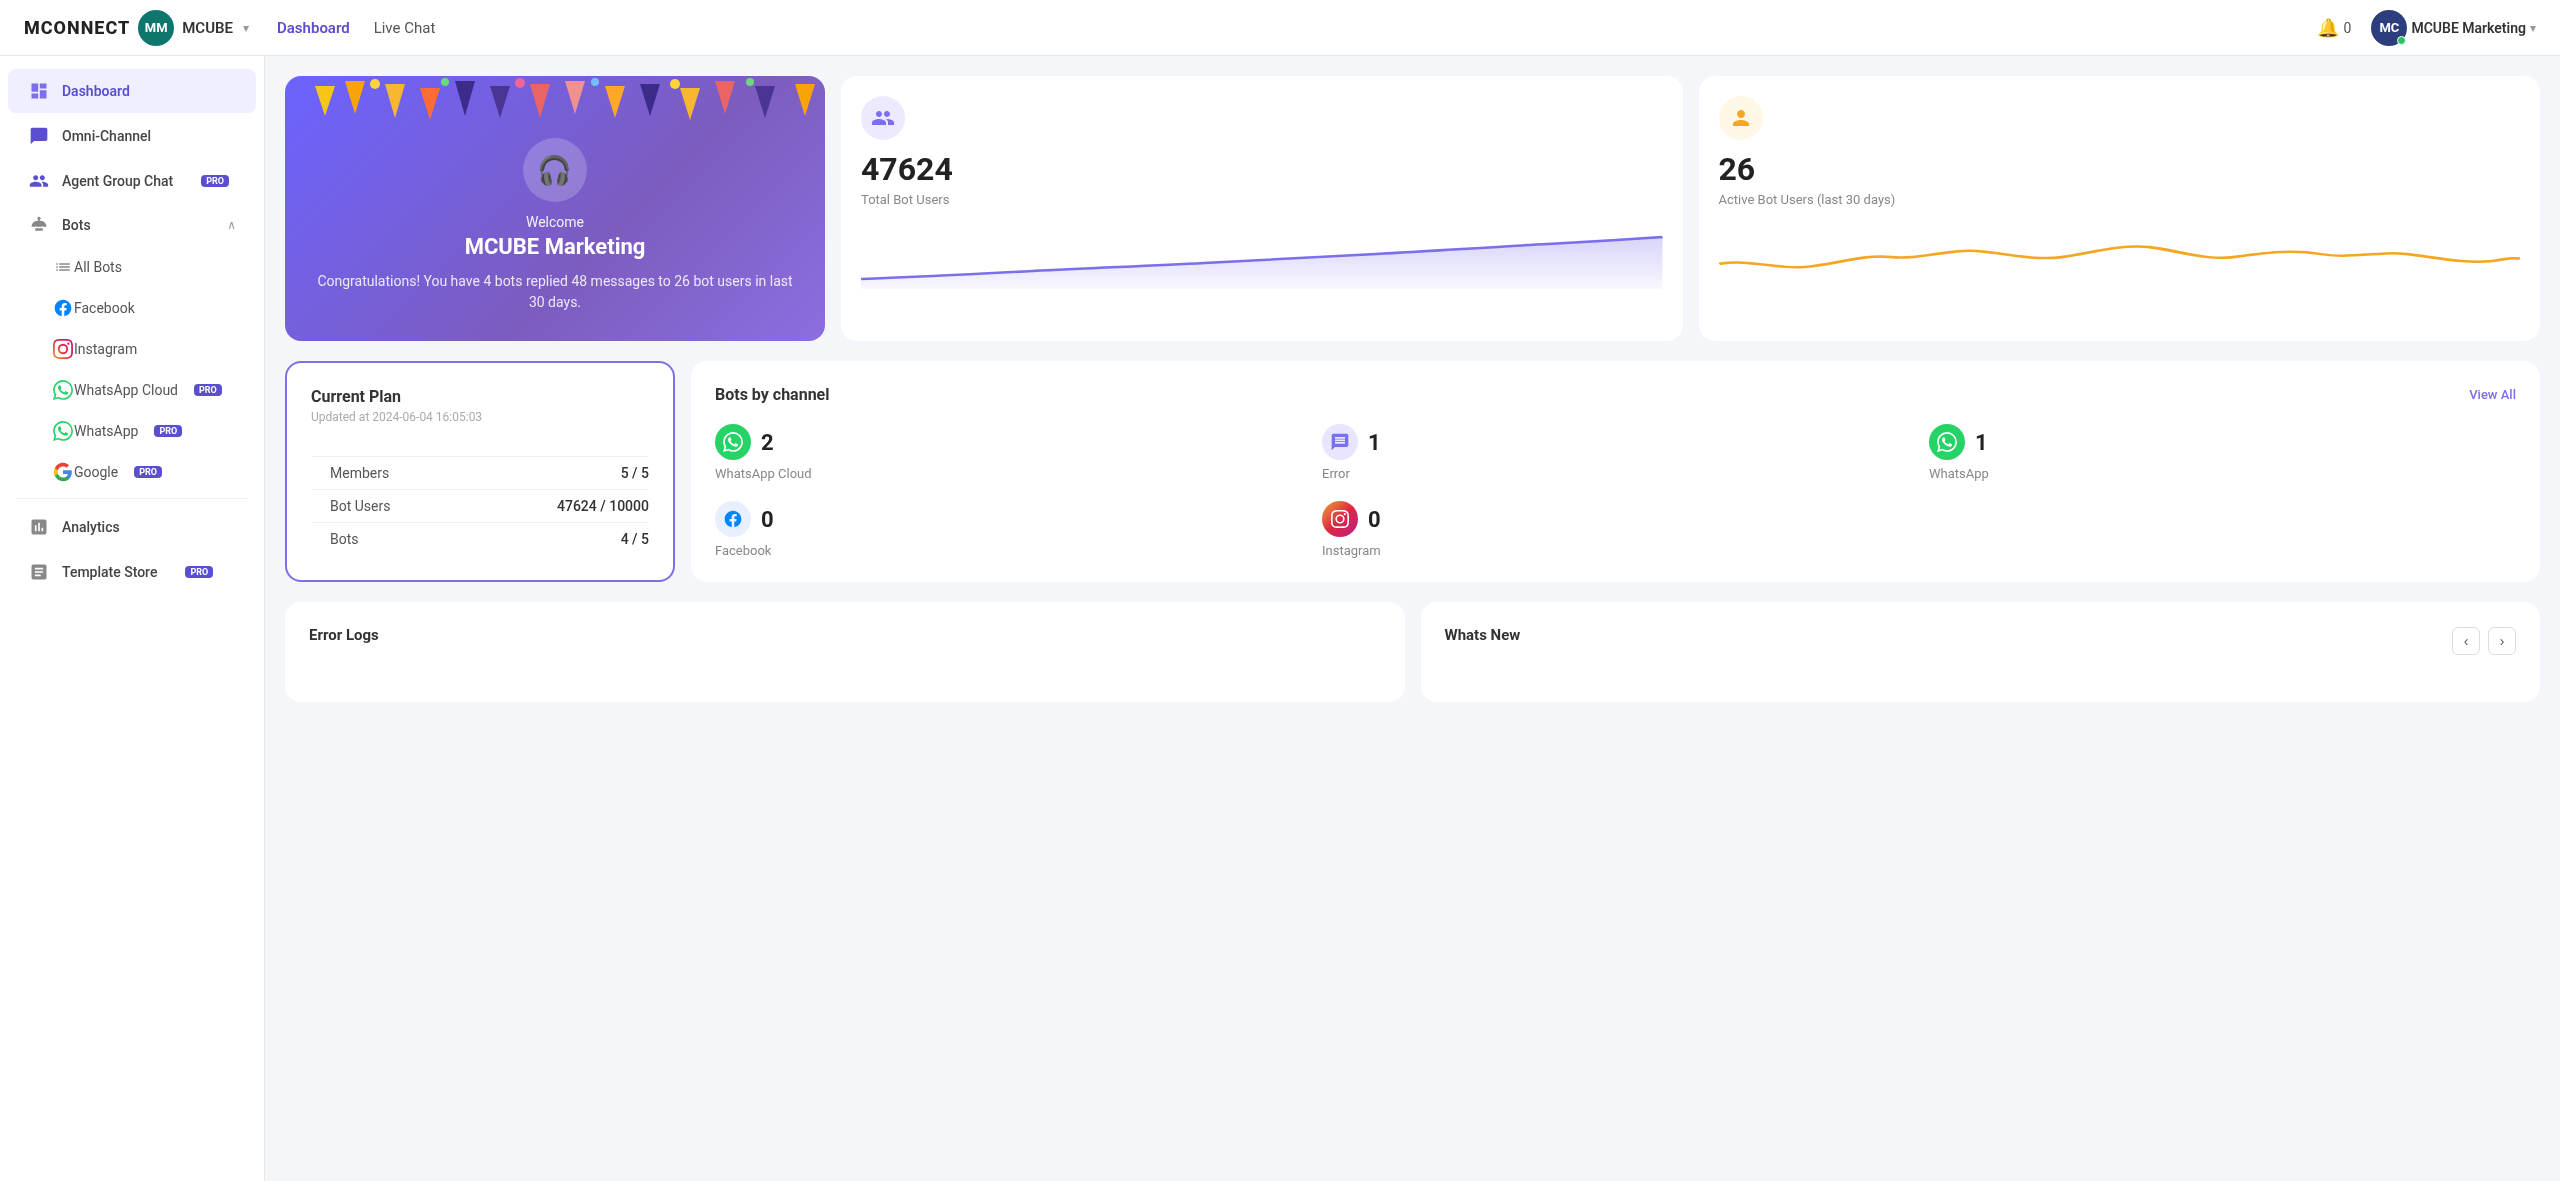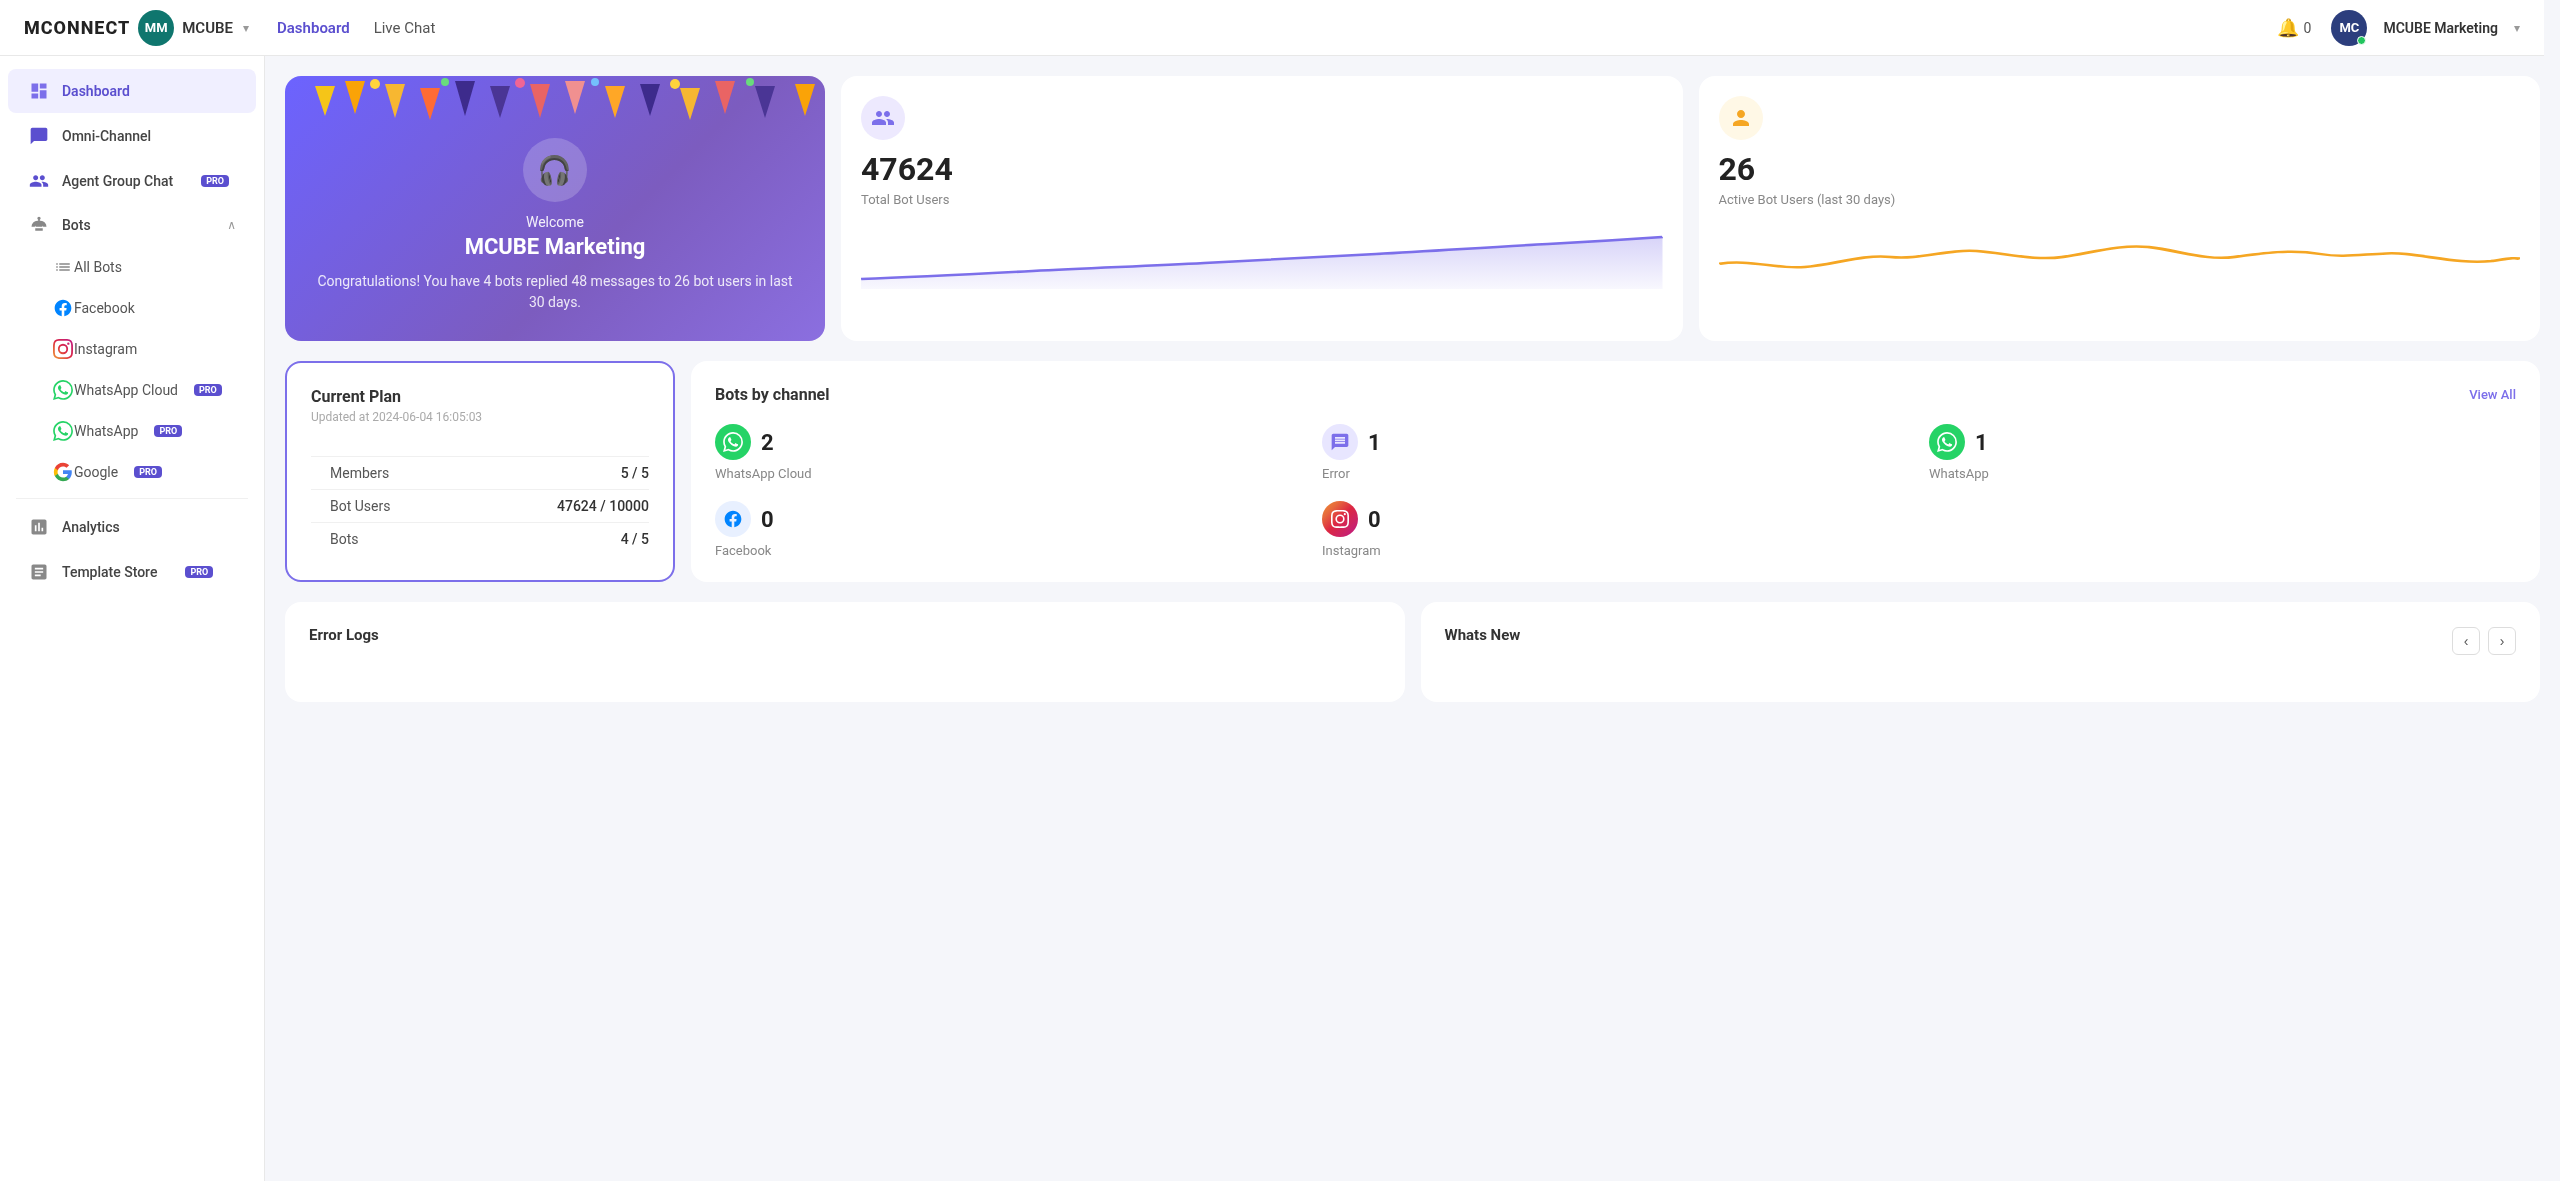--- a/index.html
+++ b/index.html
@@ -1,34 +1,34 @@
 <!DOCTYPE html>
 <html><head>
   <meta charset="utf-8">
   <style>
     * { box-sizing: border-box; margin: 0; padding: 0; }
     body { font-family: -apple-system, BlinkMacSystemFont, 'Segoe UI', Roboto, sans-serif; background: #f5f6fa; color: #333; font-size: 14px; }
 
     
     .topnav {
       display: flex; align-items: center; background: #fff; height: 56px;
-      padding: 14px 24px; border-bottom: 1px solid #e8e8e8; position: fixed; top: 0; left: 0; right: 16px; z-index: 100;
+      padding: 14px 24px; border-bottom: 1px solid #e8e8e8; position: fixed; top: 0; left: 0; right: 0; z-index: 100;
     }
     .topnav-brand { display: flex; align-items: center; gap: 8px; margin-right: 12px; }
     .brand-text { font-weight: 800; font-size: 18px; color: #222; letter-spacing: 1px; }
     .brand-avatar { width: 36px; height: 36px; border-radius: 50%; background: #0f766e; color: #fff; display: flex; align-items: center; justify-content: center; font-weight: 700; font-size: 13px; }
     .brand-name { font-weight: 600; font-size: 15px; color: #333; }
     .brand-chevron { color: #999; font-size: 12px; margin-left: 2px; }
     .topnav-links { display: flex; align-items: center; gap: 24px; margin-left: 16px; }
     .topnav-link { font-size: 15px; color: #555; text-decoration: none; cursor: pointer; }
     .topnav-link.active { color: #5b4fcf; font-weight: 600; }
     .topnav-right { margin-left: auto; display: flex; align-items: center; gap: 20px; }
     .notif-btn { display: flex; align-items: center; gap: 4px; font-size: 14px; color: #555; cursor: pointer; }
     .notif-icon { font-size: 18px; }
-    .user-btn { display: flex; align-items: center; gap: 16px; cursor: pointer; }
+    .user-btn { display: flex; align-items: center; gap: 4px; cursor: pointer; }
     .user-avatar { width: 36px; height: 36px; border-radius: 50%; background: #2c3e7d; color: #fff; display: flex; align-items: center; justify-content: center; font-weight: 700; font-size: 13px; position: relative; }
     .user-online-dot { position: absolute; bottom: 1px; right: 1px; width: 9px; height: 9px; border-radius: 50%; background: #22c55e; border: 1.5px solid #fff; }
     .user-name { font-size: 14px; font-weight: 600; color: #333; }
     .user-chevron { color: #999; font-size: 12px; }
 
     
     .layout { display: flex; margin-top: 56px; height: calc(100vh - 56px); }
 
     
     .sidebar { width: 265px; background: #fff; border-right: 1px solid #e8e8e8; overflow-y: auto; flex-shrink: 0; padding: 12px 0; }

